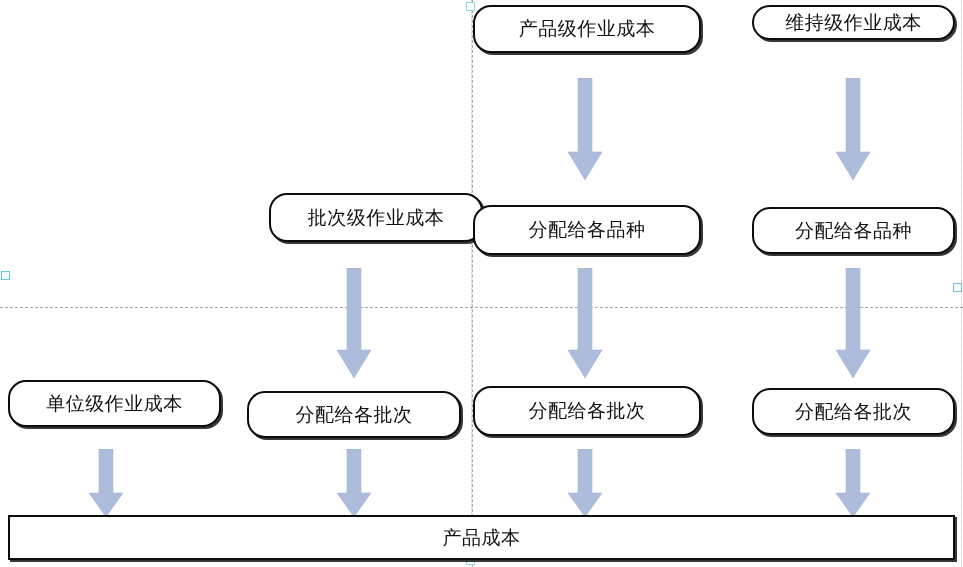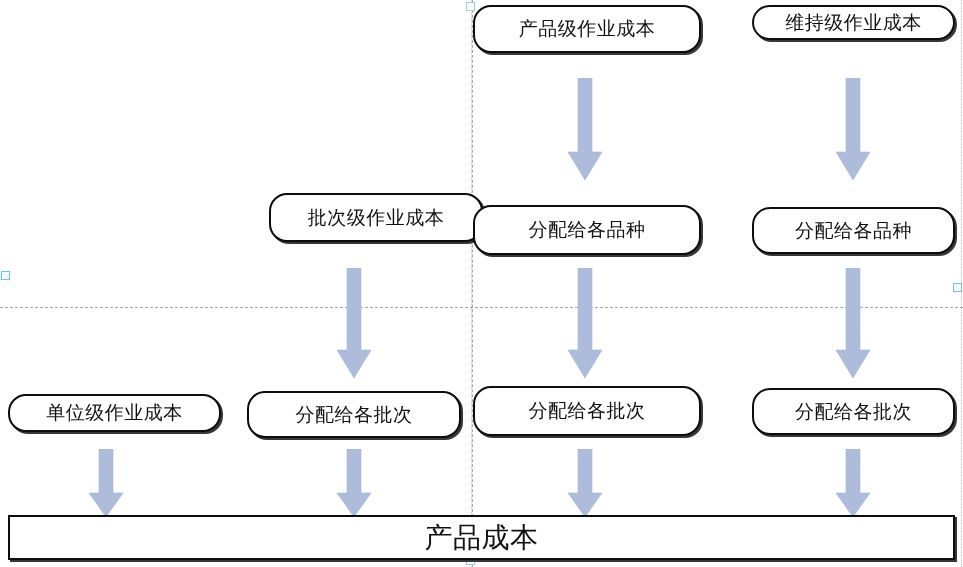--- a/index.html
+++ b/index.html
@@ -68,21 +68,21 @@
     align-items: center;
     justify-content: center;
     box-shadow: 2px 2px 0 0 rgba(20,20,20,0.85);
     font-size: 19px;
     color: #111111;
     letter-spacing: .5px;
     white-space: nowrap;
   }
   .node.bar {
     border-radius: 0;
-    font-size: 28px;
+    font-size: 19px;
     box-shadow: 2px 2px 0 0 rgba(20,20,20,0.85);
   }
 
   
   .arrow {
     position: absolute;
   }
   .arrow svg { display: block; }
 </style>
 </head>
@@ -130,21 +130,21 @@
     <svg width="34" height="110" viewBox="0 0 34 110">
       <polygon points="10,0 24,0 24,82 34,82 17,110 0,82 10,82" fill="#aebcdc" stroke="#a5b5d8" stroke-width="0.6"></polygon>
     </svg>
   </div>
   <div class="arrow" style="left:836px; top:268px;">
     <svg width="34" height="110" viewBox="0 0 34 110">
       <polygon points="10,0 24,0 24,82 34,82 17,110 0,82 10,82" fill="#aebcdc" stroke="#a5b5d8" stroke-width="0.6"></polygon>
     </svg>
   </div>
 
-  <div class="node" style="left:8px; top:394px; width:213px; height:38px;">单位级作业成本</div>
+  <div class="node" style="left:8px; top:380px; width:213px; height:47px;">单位级作业成本</div>
 
   <div class="node" style="left:247px; top:391px; width:214px; height:47px;">分配给各批次</div>
 
   <div class="node" style="left:473px; top:386px; width:228px; height:50px;">分配给各批次</div>
 
   <div class="node" style="left:752px; top:388px; width:203px; height:47px;">分配给各批次</div>
 
   <div class="arrow" style="left:89px; top:449px;">
     <svg width="34" height="68" viewBox="0 0 34 68">
       <polygon points="10,0 24,0 24,44 34,44 17,68 0,44 10,44" fill="#aebcdc" stroke="#a5b5d8" stroke-width="0.6"></polygon>

